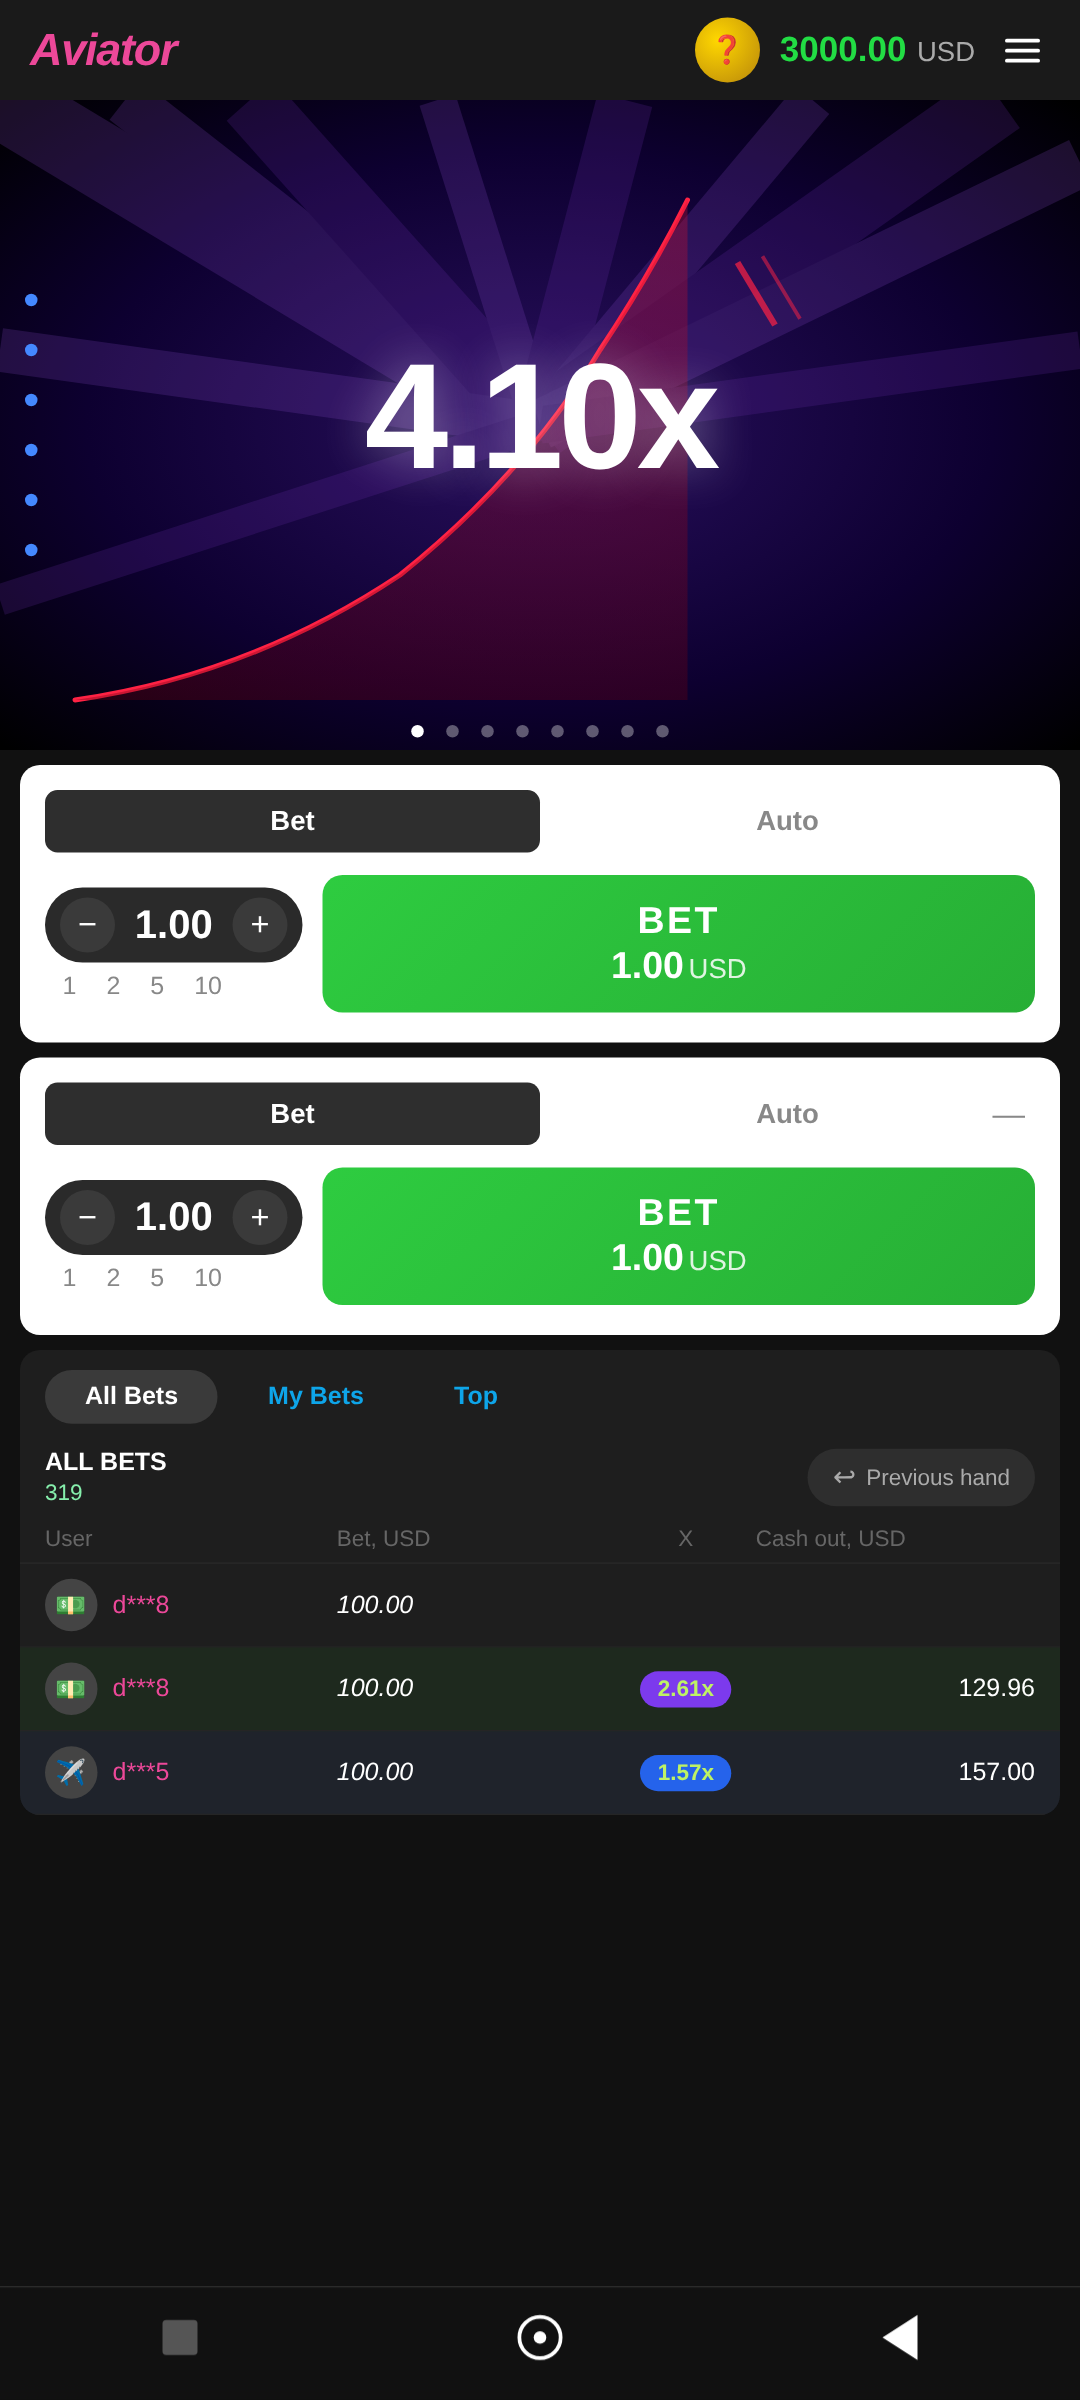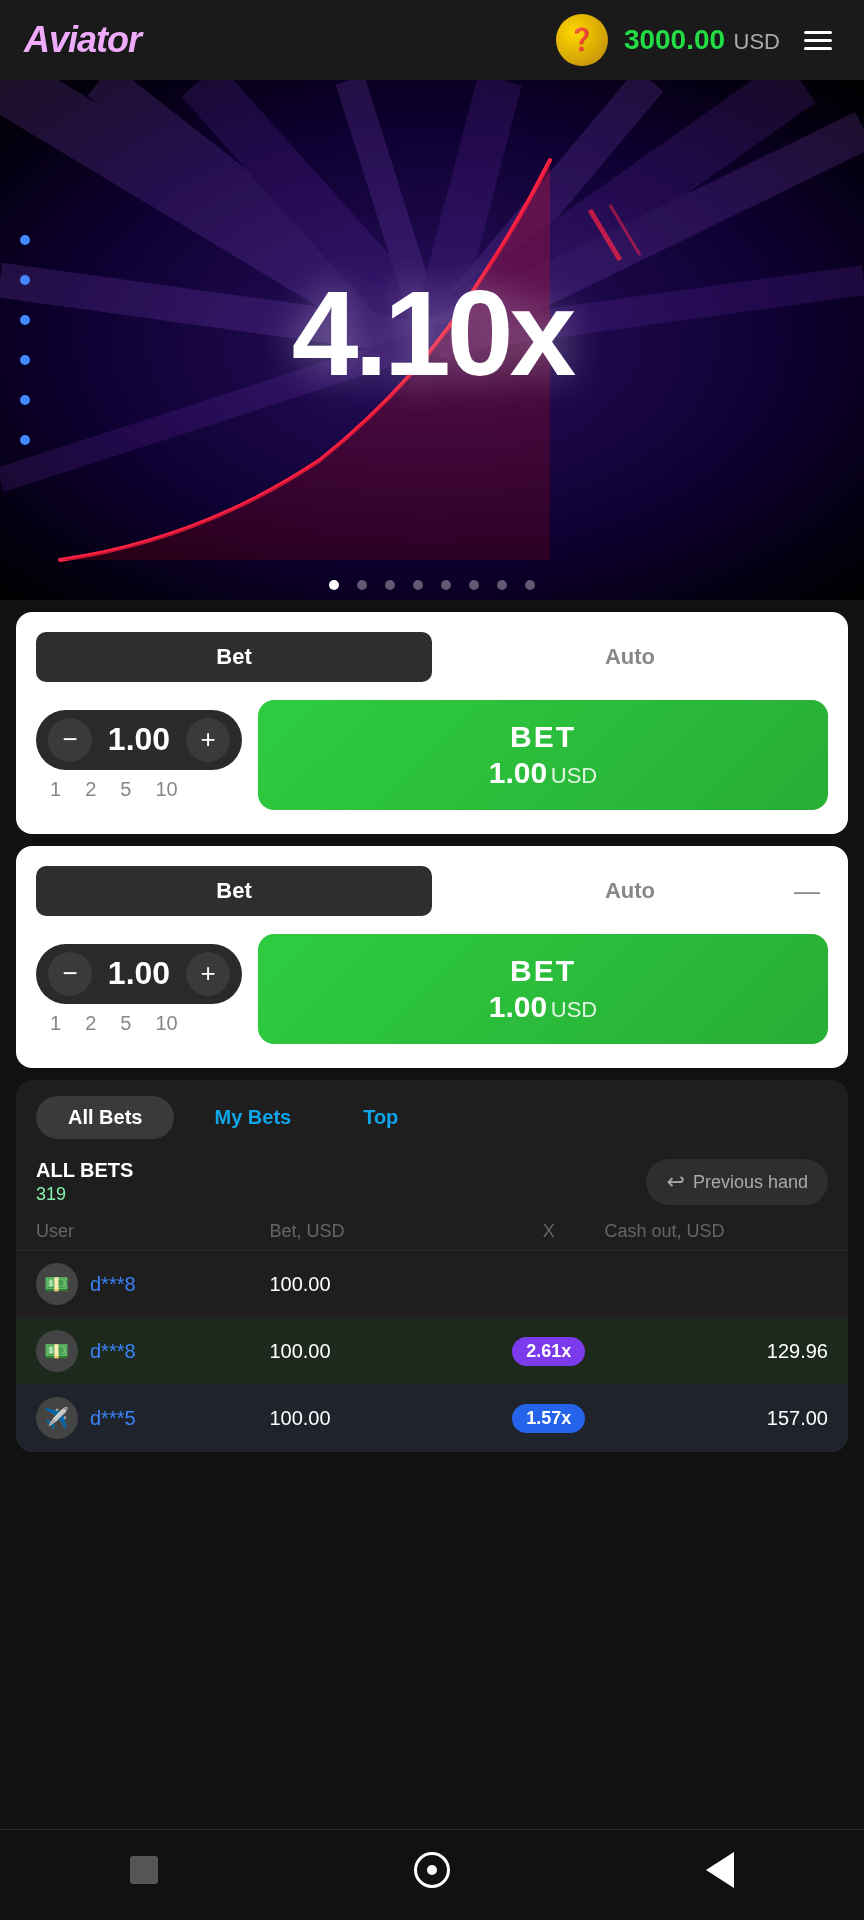--- a/index.html
+++ b/index.html
@@ -22,21 +22,21 @@
       padding: 18px 24px;
       height: 80px;
     }
     .logo {
       font-size: 36px;
       font-weight: 900;
       font-style: italic;
       color: #e63030;
       letter-spacing: -1px;
     }
-    .logo span { color: #f0abfc; }
+    .logo span { color: #ec4899; }
     .header-right {
       display: flex;
       align-items: center;
       gap: 16px;
     }
     .coin-btn {
       width: 52px;
       height: 52px;
       background: radial-gradient(circle at 35% 35%, #ffd700, #b8860b);
       border-radius: 50%;
@@ -338,39 +338,40 @@
       border-radius: 50%;
       overflow: hidden;
       background: #444;
       display: flex;
       align-items: center;
       justify-content: center;
       font-size: 20px;
     }
     .user-name {
       font-size: 20px;
-      color: #3b82f6;
+      color: #ec4899;
     }
     .bet-cell {
       flex: 2;
       font-size: 20px;
       color: #fff;
       text-align: left;
       padding-left: 10px;
+      font-style: italic;
     }
     .x-cell {
       flex: 1;
       text-align: center;
       display: flex;
       align-items: center;
       justify-content: center;
     }
     .multiplier-badge {
       background: #7c3aed;
-      color: #ffffff;
+      color: #bef264;
       border-radius: 20px;
       padding: 4px 14px;
       font-size: 18px;
       font-weight: 700;
     }
     .multiplier-badge.blue {
       background: #2563eb;
     }
     .cash-cell {
       flex: 2;

